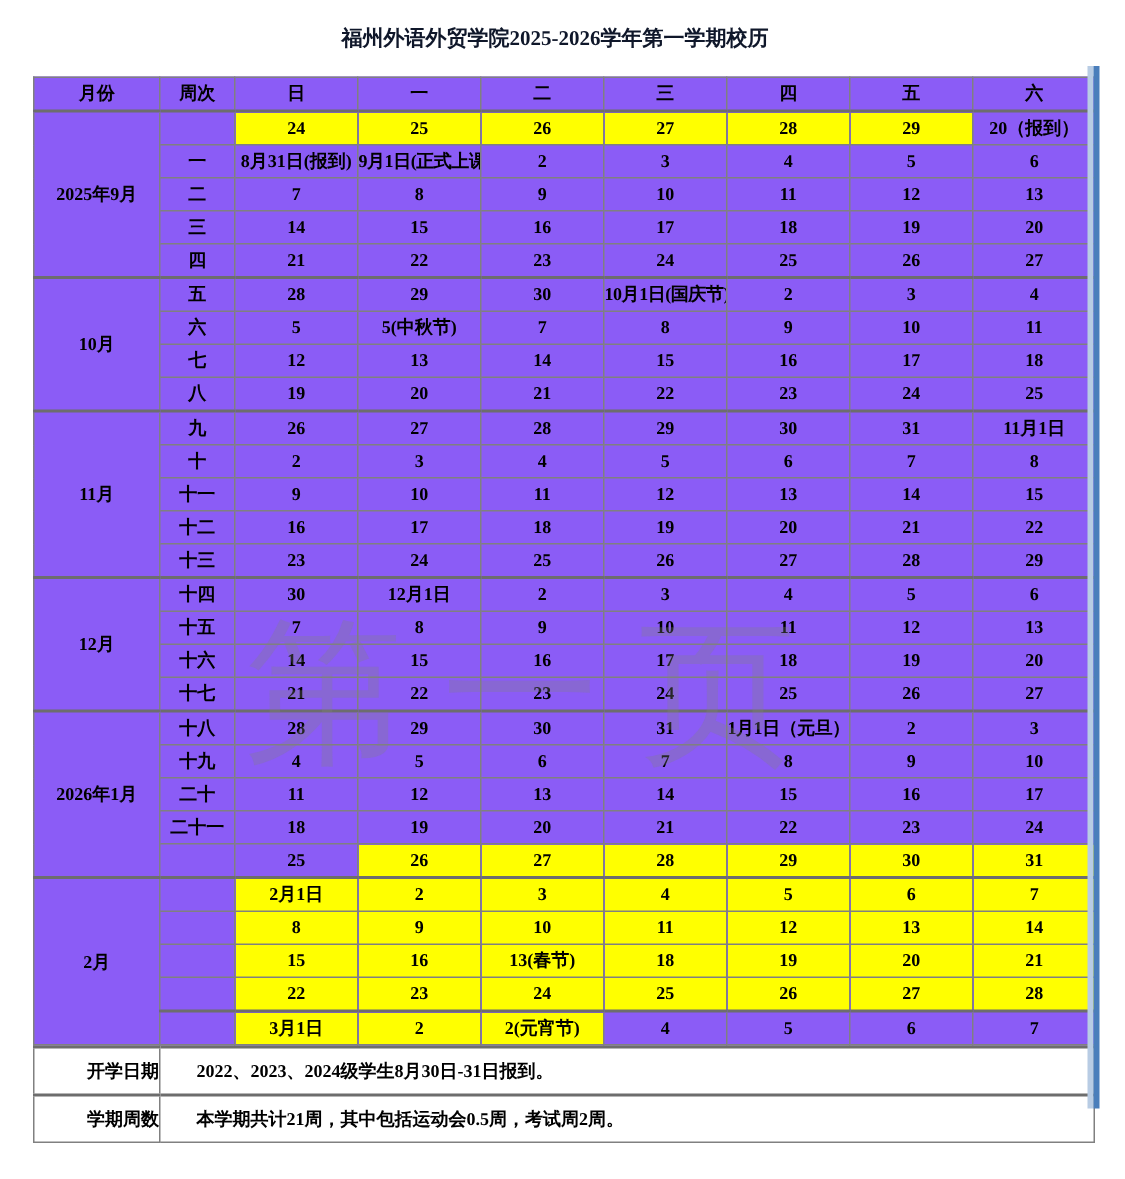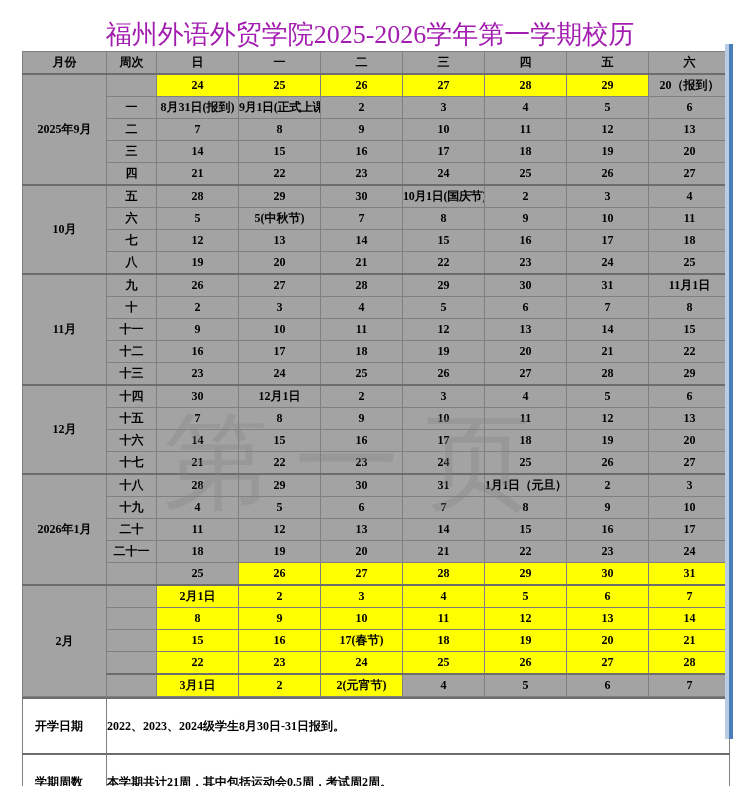--- a/index.html
+++ b/index.html
@@ -20,39 +20,39 @@
     height: 786px;
     background: #ffffff;
   }
   
   #title {
     position: absolute;
     left: 0;
     top: 17px;
     width: 740px;
     text-align: center;
-    font-size: 26px;
-    font-weight: normal;
+    font-size: 14px;
+    font-weight: bold;
     letter-spacing: 0px;
-    color: #a21caf;
+    color: #0f172a;
     font-family: "Liberation Serif", "DejaVu Serif", serif;
     white-space: nowrap;
   }
   
   #cal-wrap {
     position: absolute;
     left: 22px;
     top: 51px;
     width: 708px;
   }
   table.cal {
     border-collapse: collapse;
     table-layout: fixed;
     width: 708px;
-    background: #a3a3a3;
+    background: #8b5cf6;
   }
   table.cal td, table.cal th {
     border: 1px solid #808080;
     text-align: center;
     vertical-align: middle;
     font-size: 12px;
     font-weight: bold;
     color: #000000;
     padding: 0;
     height: 21px;
@@ -89,29 +89,29 @@
     width: 708px;
     margin-top: 0;
   }
   table.notes td {
     border: 1px solid #808080;
     border-top: 2px solid #6d6d6d;
     font-size: 12px;
     font-weight: bold;
     color: #000000;
     height: 30px;
-    padding: 0 0;
+    padding: 0 24px;
     font-family: "Liberation Serif", "DejaVu Serif", serif;
     white-space: nowrap;
     overflow: hidden;
   }
   table.notes td.nlabel {
     width: 84px;
-    text-align: left;
-    padding: 12px;
+    text-align: right;
+    padding: 0;
   }
   table.notes td.nbody { text-align: left; }
   
   #watermark {
     position: absolute;
     left: 150px;
     top: 398px;
     width: 420px;
     height: 130px;
     pointer-events: none;
@@ -432,21 +432,21 @@
             <td class="black yel">10</td>
             <td class="black yel">11</td>
             <td class="black yel">12</td>
             <td class="black yel">13</td>
             <td class="red yel">14</td>
           </tr>
           <tr>
             <td class="weekcell"></td>
             <td class="red yel">15</td>
             <td class="black yel">16</td>
-            <td class="black yel mid">17(春节)</td>
+            <td class="black yel mid">13(春节)</td>
             <td class="black yel">18</td>
             <td class="black yel">19</td>
             <td class="black yel">20</td>
             <td class="red yel">21</td>
           </tr>
           <tr>
             <td class="weekcell"></td>
             <td class="red yel">22</td>
             <td class="black yel">23</td>
             <td class="black yel">24</td>

